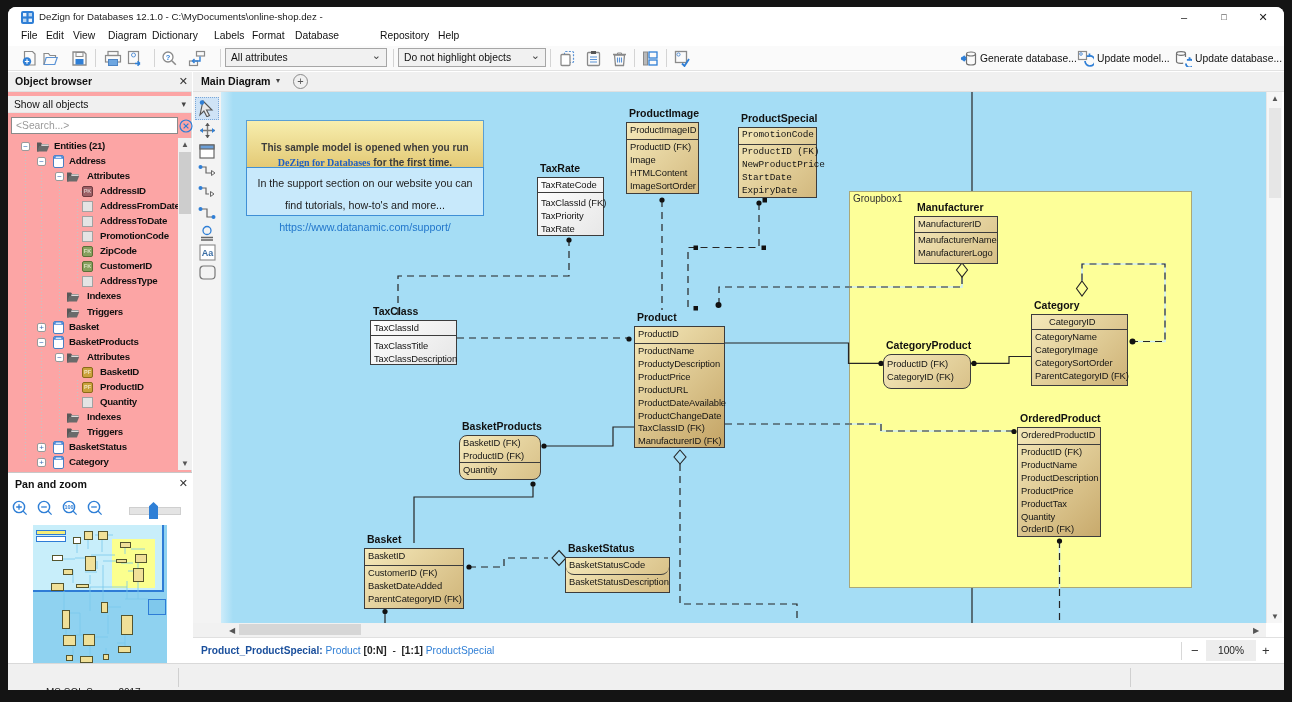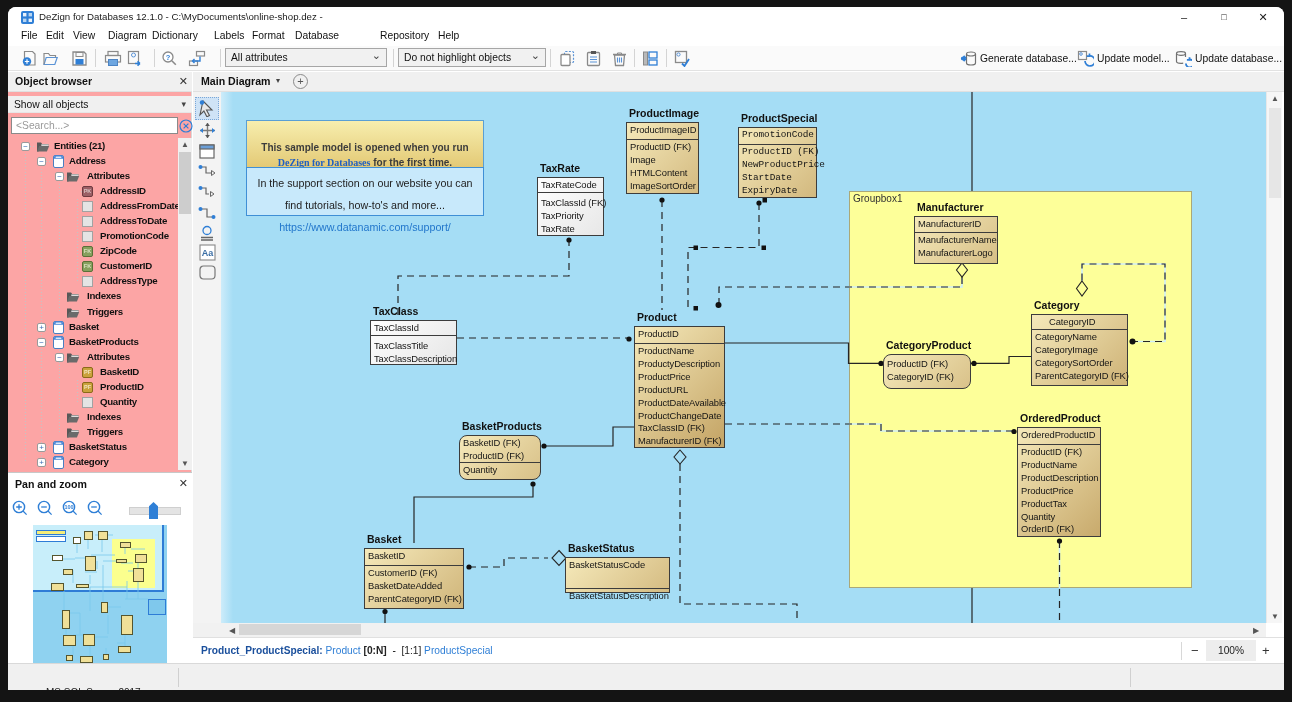--- a/index.html
+++ b/index.html
@@ -558,21 +558,21 @@
             <div class="ebd">
                 <div class="er">CustomerID (FK)</div>
                 <div class="er">BasketDateAdded</div>
                 <div class="er">ParentCategoryID (FK)</div>
               </div>
           </div>
         </div>
         <div class="ent" style="left:344px;top:465px;">
           <div class="ti" style="left:3px;bottom:3px;">BasketStatus</div>
           <div class="ebox" style="left:0;top:0;width:105px;height:36px;">
-            <div class="ehdr" style="height:31px;">
+            <div class="ehdr" style="height:17px;border-radius:8px;">
                 <div class="er">BasketStatusCode</div>
               </div>
             <div class="ebd">
                 <div class="er">BasketStatusDescription</div>
               </div>
           </div>
         </div>
         <div class="ent" style="left:693px;top:124px;">
           <div class="ti" style="left:3px;bottom:3px;">Manufacturer</div>
           <div class="ebox" style="left:0;top:0;width:84px;height:48px;">
@@ -631,21 +631,21 @@
       <div style="position:absolute;left:0;top:2px;width:16px;text-align:center;color:#555;font-size:8px;">▲</div>
       <div style="position:absolute;left:2px;top:16px;width:12px;height:90px;background:#e6e6e6;"></div>
       <div style="position:absolute;left:0;bottom:2px;width:16px;text-align:center;color:#555;font-size:8px;">▼</div>
     </div>
     <div id="hscroll">
       <div style="position:absolute;left:36px;top:3px;color:#555;font-size:8px;">◀</div>
       <div style="position:absolute;left:46px;top:1px;width:122px;height:11px;background:#d6d6d6;"></div>
       <div style="position:absolute;left:1060px;top:3px;color:#555;font-size:8px;">▶</div>
     </div>
     <div id="relstatus">
-      <div style="position:absolute;left:8px;top:0;"><span style="font-weight:bold;color:#1a4f9c;">Product_ProductSpecial:</span> <span style="color:#2f7fd6;">Product</span> <span style="font-weight:bold;color:#222;">[0:N]</span>&nbsp; - &nbsp;<span style="font-weight:normal;color:#222;">[1:1]</span> <span style="color:#2f7fd6;">ProductSpecial</span></div>
+      <div style="position:absolute;left:8px;top:0;"><span style="font-weight:bold;color:#1a4f9c;">Product_ProductSpecial:</span> <span style="color:#2f7fd6;">Product</span> <span style="font-weight:bold;color:#222;">[0:N]</span>&nbsp; - &nbsp;<span style="font-weight:bold;color:#222;">[1:1]</span> <span style="color:#2f7fd6;">ProductSpecial</span></div>
       <div style="position:absolute;left:988px;top:4px;width:1px;height:18px;background:#d8d8d8;"></div>
       <div style="position:absolute;left:998px;top:0;color:#333;font-size:13px;">−</div>
       <div style="position:absolute;left:1013px;top:2px;width:50px;height:21px;background:#ededed;color:#222;font-size:10.2px;text-align:center;line-height:21px;">100%</div>
       <div style="position:absolute;left:1069px;top:0;color:#333;font-size:13px;">+</div>
     </div>
   </div>
   <div id="statusbar">
     <div style="position:absolute;left:38px;top:23px;font-size:10px;color:#222;">MS SQL Server 2017</div>
     <div style="position:absolute;left:170px;top:4px;width:1px;height:19px;background:#d0d0d0;"></div>
     <div style="position:absolute;left:1122px;top:4px;width:1px;height:19px;background:#d0d0d0;"></div>

